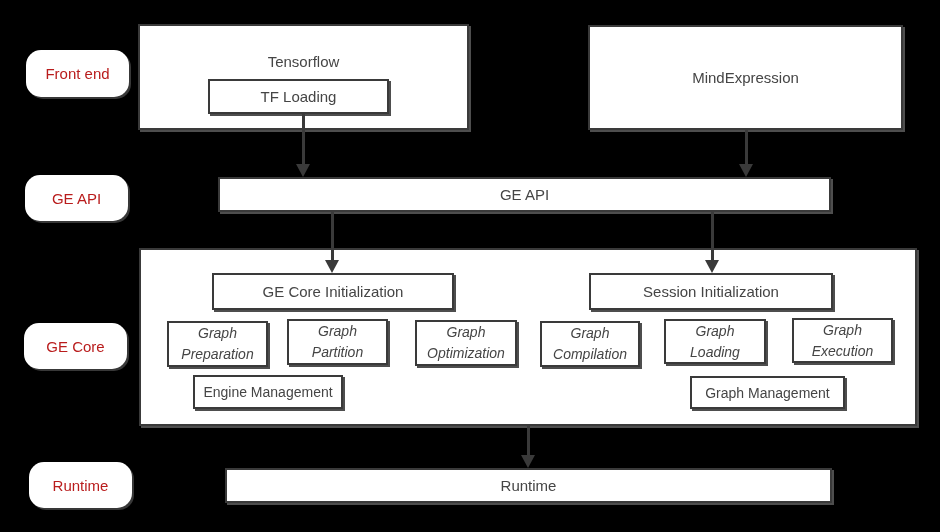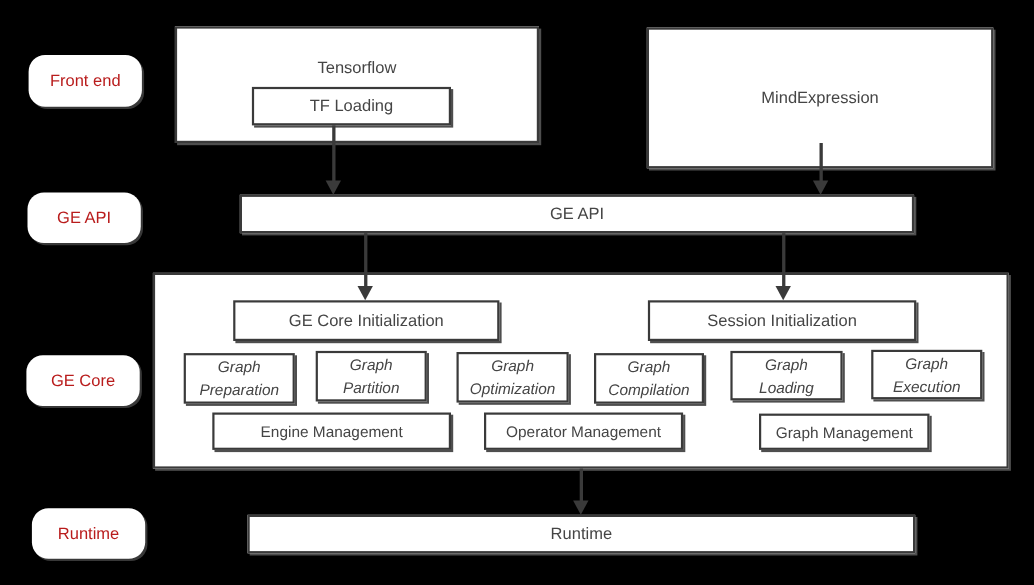--- a/index.html
+++ b/index.html
@@ -65,38 +65,38 @@
     border-left: 7.5px solid transparent;
     border-right: 7.5px solid transparent;
     border-top: 13px solid #3a3a3a;
   }
   
   #lbl-front-end { left: 26px; top: 50px;  width: 103px; height: 47px; }
   #lbl-ge-api    { left: 25px; top: 175px; width: 103px; height: 46px; }
   #lbl-ge-core   { left: 24px; top: 323px; width: 103px; height: 46px; align-items: center; }
   #lbl-runtime   { left: 29px; top: 462px; width: 103px; height: 46px; }
 
-  #box-tensorflow { left: 159px; top: 24px; width: 331px; height: 106px; display: block; }
+  #box-tensorflow { left: 138px; top: 24px; width: 331px; height: 106px; display: block; }
   #tensorflow-title { top: 27px; }
   #box-tf-adapter { left: 68px; top: 53px; width: 181px; height: 35px; }
 
-  #box-mindexpression { left: 588px; top: 25px; width: 315px; height: 128px; }
+  #box-mindexpression { left: 588px; top: 25px; width: 315px; height: 105px; }
 
   #bar-ge-api { left: 218px; top: 177px; width: 613px; height: 35px; }
 
   #box-ge-core { left: 139px; top: 248px; width: 778px; height: 178px; display: block; }
   #box-ge-core-init  { left: 71px;  top: 23px; width: 242px; height: 37px; }
   #box-session-init  { left: 448px; top: 23px; width: 244px; height: 37px; justify-content: center; }
   #mod-preparation  { left: 26px;  top: 71px; width: 101px; height: 46px; }
   #mod-partition    { left: 146px; top: 69px; width: 101px; height: 46px; }
   #mod-optimization { left: 274px; top: 70px; width: 102px; height: 46px; }
   #mod-compilation  { left: 399px; top: 71px; width: 100px; height: 46px; }
   #mod-loading      { left: 523px; top: 69px; width: 102px; height: 45px; }
   #mod-execution    { left: 651px; top: 68px; width: 101px; height: 45px; }
-  #mgmt-engine   { left: 52px;  top: 125px; width: 217px; height: 34px; }
+  #mgmt-engine   { left: 52px;  top: 125px; width: 150px; height: 34px; }
   #mgmt-operator { left: 299px; top: 125px; width: 181px; height: 34px; }
   #mgmt-graph    { left: 549px; top: 126px; width: 155px; height: 33px; }
 
   #bar-runtime { left: 225px; top: 468px; width: 607px; height: 35px; }
 
   #arrow-tf-to-geapi       { left: 295.5px; top: 114px; height: 63px; }
   #arrow-mindexp-to-geapi  { left: 738.5px; top: 130px; height: 47px; }
   #arrow-geapi-to-coreinit { left: 324.5px; top: 212px; height: 61px; }
   #arrow-geapi-to-session  { left: 704.5px; top: 212px; height: 61px; }
   #arrow-gecore-to-runtime { left: 520.5px; top: 426px; height: 42px; }
@@ -163,23 +163,20 @@
 Loading</span>
     </div>
     <div class="box" id="mod-execution">
       <span class="two-line">Graph
 Execution</span>
     </div>
 
     <div class="box" id="mgmt-engine">
       <span>Engine Management</span>
     </div>
-    <div class="box" id="mgmt-operator">
-      <span>Operator Management</span>
-    </div>
     <div class="box" id="mgmt-graph">
       <span>Graph Management</span>
     </div>
   </div>
 
   <div class="box fs15" id="bar-runtime">
     <span>Runtime</span>
   </div>
 
   <div class="arrow" id="arrow-tf-to-geapi">

